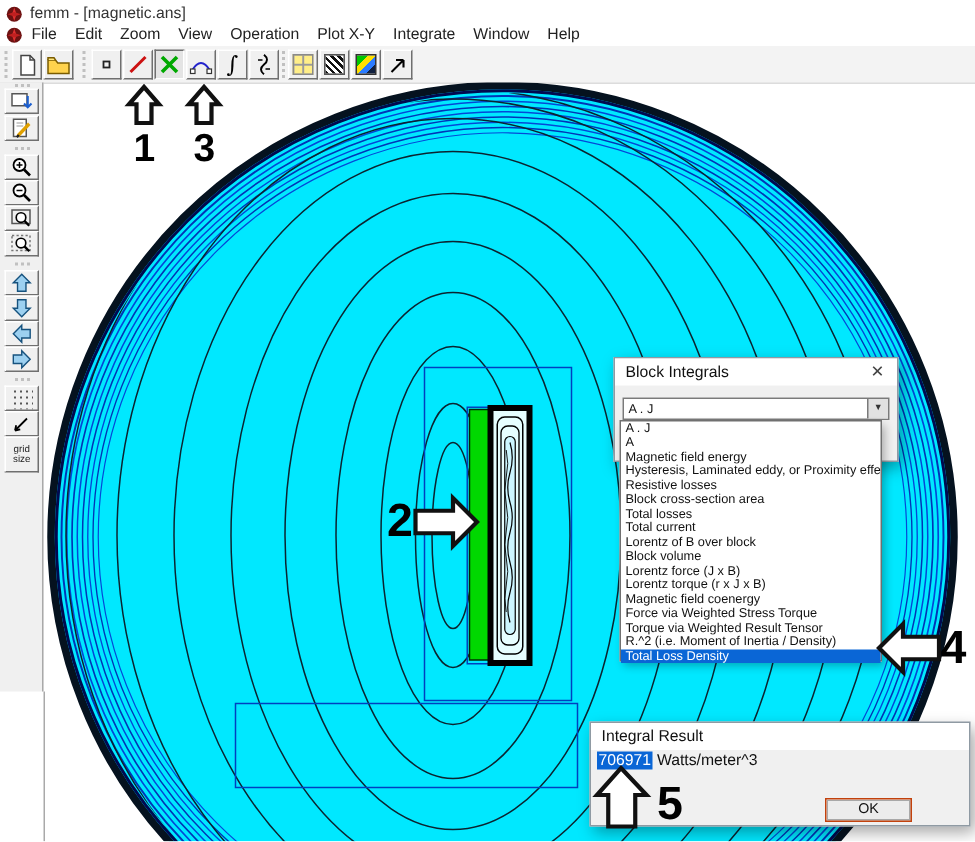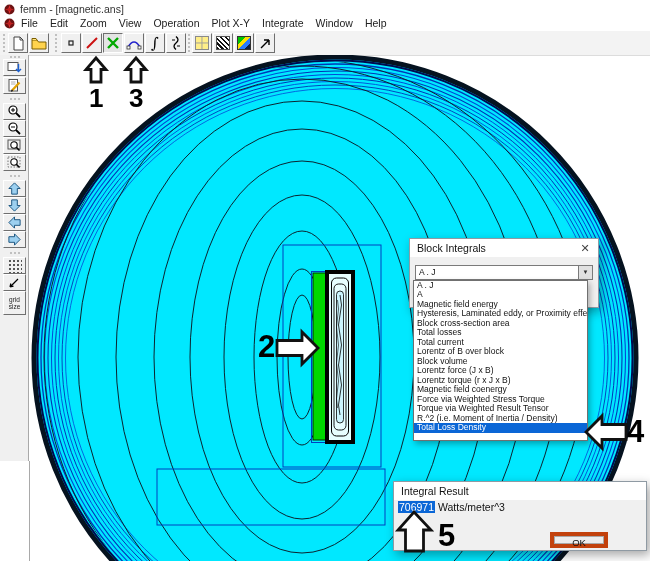--- a/index.html
+++ b/index.html
@@ -43,21 +43,21 @@
   .combo .cbtn{position:absolute;right:0;top:0;width:13px;height:13px;background:#e1e1e1;border-left:1px solid #7a7a7a;
                font-size:6px;color:#333;text-align:center;line-height:13px;}
   .droplist{left:413px;top:280px;width:175px;height:161px;background:#fff;border:1px solid #707070;
             box-sizing:border-box;z-index:6;display:flex;flex-direction:column;box-shadow:2px 3px 6px rgba(0,0,0,.3);}
   .opt{height:9.47px;line-height:9.6px;font-size:8.5px;color:#111;padding-left:3px;white-space:nowrap;overflow:hidden;flex:0 0 auto;}
   .opt.sel{background:#0a66d6;color:#fff;}
 
   .ir-value-row{position:absolute;left:4px;top:19px;font-size:10.5px;color:#111;white-space:pre;}
   .hl{background:#0a66d6;color:#fff;padding:0 1px;}
   .okbtn{position:absolute;left:156px;top:50px;width:58px;height:16px;background:#ececec;
-         border:4px solid #c2410c;box-shadow:inset 0 0 0 1px #a8a8a8;box-sizing:border-box;
+         border:1px solid #c2410c;box-shadow:inset 0 0 0 1px #a8a8a8;box-sizing:border-box;
          font-size:9.5px;color:#111;text-align:center;line-height:14px;}
 
   
   .annot-svg{left:0;top:0;width:650px;height:561px;z-index:10;pointer-events:none;}
   .annum{z-index:10;pointer-events:none;font-weight:700;color:#000;font-family:"Liberation Sans",sans-serif;}
 </style>
 </head>
 <body>
 
 <div id="screen">
@@ -295,20 +295,21 @@
       <span class="cval">A . J</span>
       <span class="cbtn">▼</span>
     </div>
   </div>
 
   <div class="abs droplist">
     <div class="opt">A . J</div>
     <div class="opt">A</div>
     <div class="opt">Magnetic field energy</div>
     <div class="opt">Hysteresis, Laminated eddy, or Proximity effect</div>
+    <div class="opt">Resistive losses</div>
     <div class="opt">Block cross-section area</div>
     <div class="opt">Total losses</div>
     <div class="opt">Total current</div>
     <div class="opt">Lorentz of B over block</div>
     <div class="opt">Block volume</div>
     <div class="opt">Lorentz force (J x B)</div>
     <div class="opt">Lorentz torque (r x J x B)</div>
     <div class="opt">Magnetic field coenergy</div>
     <div class="opt">Force via Weighted Stress Torque</div>
     <div class="opt">Torque via Weighted Result Tensor</div>

